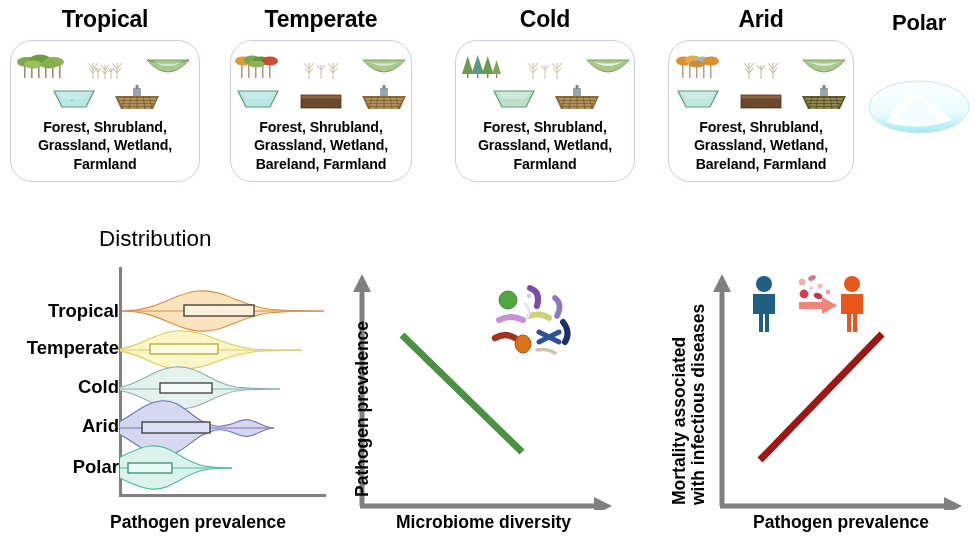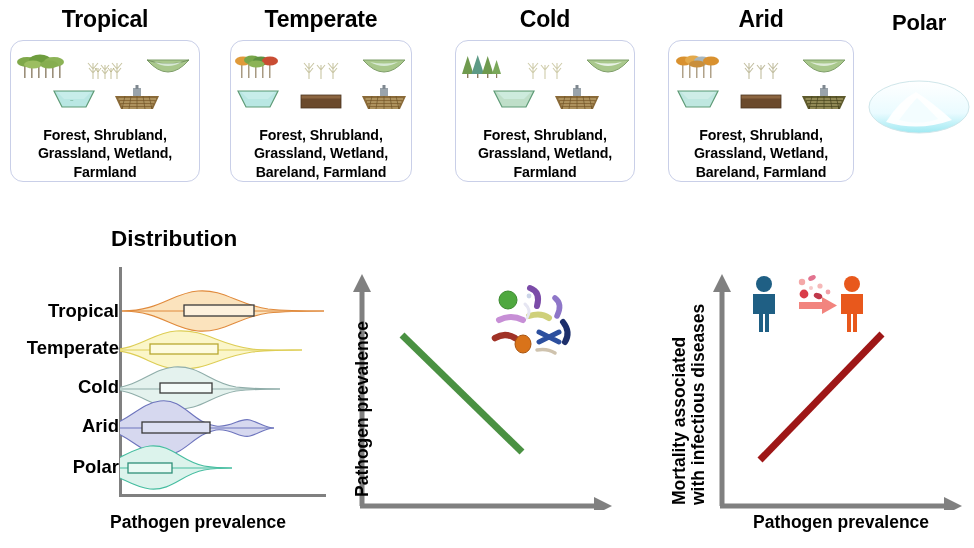--- a/index.html
+++ b/index.html
@@ -10,40 +10,39 @@
   .fig{position:absolute;inset:0;}
 
   
   .zone{position:absolute;top:40px;}
   .zone-title{
     position:absolute;top:-34px;left:0;width:100%;text-align:center;
     font-size:23px;font-weight:bold;letter-spacing:-.2px;white-space:nowrap;
   }
   .zone-card{
     box-sizing:border-box;width:100%;height:142px;
-    border:1.3px solid #c9cfe8;border-radius:13px;background:#fff;
+    border:1.3px solid #c9cfe8;border-radius:22px;background:#fff;
     display:flex;flex-direction:column;align-items:center;
     padding-top:9px;
-    gap:8px;
   }
   .icon-rows{width:100%;}
   .icon-row{display:flex;justify-content:center;align-items:flex-end;gap:11px;height:31px;}
   .icon-row.r2{margin-top:1px;}
   .biome-ico{width:52px;height:30px;display:block;}
   .zone-terms{
     margin-top:5px;text-align:center;font-size:14.2px;font-weight:bold;
     line-height:1.29;letter-spacing:-.1px;
   }
 
   
   #polar-zone{position:absolute;top:40px;left:866px;width:106px;}
   #polar-zone .zone-title{top:-30px;font-size:22px;}
 
   
-  .panel-title{position:absolute;font-weight:bold;white-space:nowrap;margin-left:12px;}
+  .panel-title{position:absolute;font-weight:normal;white-space:nowrap;}
   #dist-title{left:99px;top:226px;font-size:22.5px;}
   #rel-title{left:290px;top:226px;font-size:22.5px;}
 
   .axis-label{position:absolute;font-weight:bold;font-size:17.5px;white-space:nowrap;}
   .axis-label.vert{transform-origin:0 0;}
 
   
   #dist-chart{position:absolute;left:14px;top:265px;width:312px;height:250px;}
   .cat-label{
     position:absolute;right:207px;font-weight:bold;font-size:18.5px;
@@ -398,20 +397,21 @@
       <ellipse cx="38" cy="64" rx="8" ry="9" fill="#d9731a"></ellipse>
       <ellipse cx="38" cy="64" rx="8" ry="9" fill="none" stroke="#a8540f" stroke-width="1"></ellipse>
       <path d="M54 52 L74 62 M74 52 L54 62" stroke="#2c4f9e" stroke-width="5" stroke-linecap="round"></path>
       <path d="M78 42 Q86 52 80 62" stroke="#1d2f6b" stroke-width="6" fill="none" stroke-linecap="round"></path>
       <path d="M52 70 Q62 68 70 73" stroke="#cfc3ae" stroke-width="3.5" fill="none" stroke-linecap="round"></path>
       <path d="M40 24 Q47 30 42 38" stroke="#e6e6f2" stroke-width="3" fill="none" stroke-linecap="round"></path>
       <circle cx="44" cy="16" r="2.4" fill="#cbd4e8"></circle>
     </svg>
   </div>
   <div class="axis-label vert" style="left:352px;top:497px;transform:rotate(-90deg);">Pathogen prevalence</div>
+  <div class="axis-label" style="left:396px;top:512px;">Microbiome diversity</div>
 
   <div style="position:absolute;left:700px;top:270px;width:272px;height:240px;">
     <svg style="position:absolute;inset:0;width:272px;height:240px;" viewBox="0 0 272 240">
       <line x1="22" y1="236" x2="22" y2="18" stroke="#808080" stroke-width="5"></line>
       <polygon points="22,4 13,22 31,22" fill="#808080"></polygon>
       <line x1="20" y1="236" x2="248" y2="236" stroke="#808080" stroke-width="5"></line>
       <polygon points="262,236 244,227 244,245" fill="#808080"></polygon>
       <line x1="60" y1="190" x2="182" y2="64" stroke="#9e1717" stroke-width="7" stroke-linecap="butt"></line>
     </svg>
 

